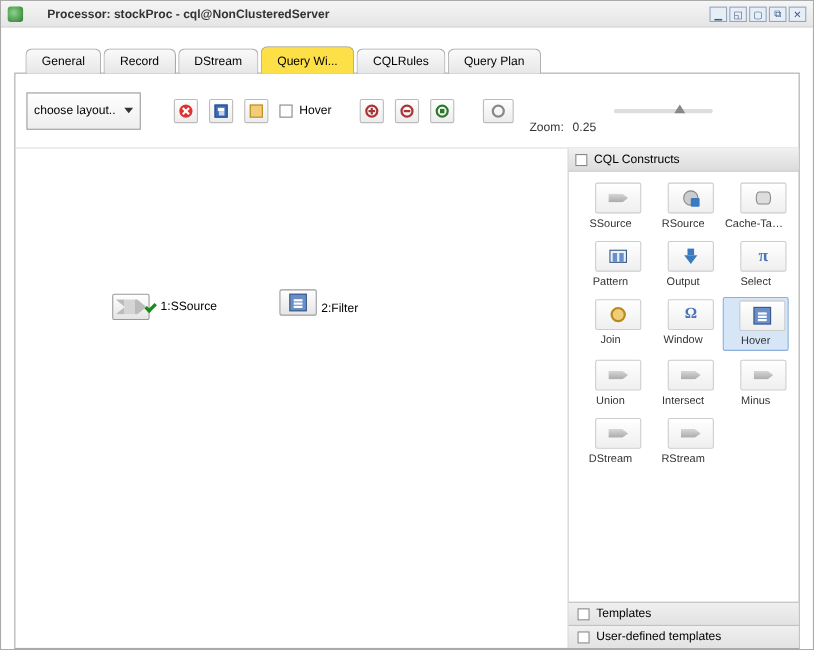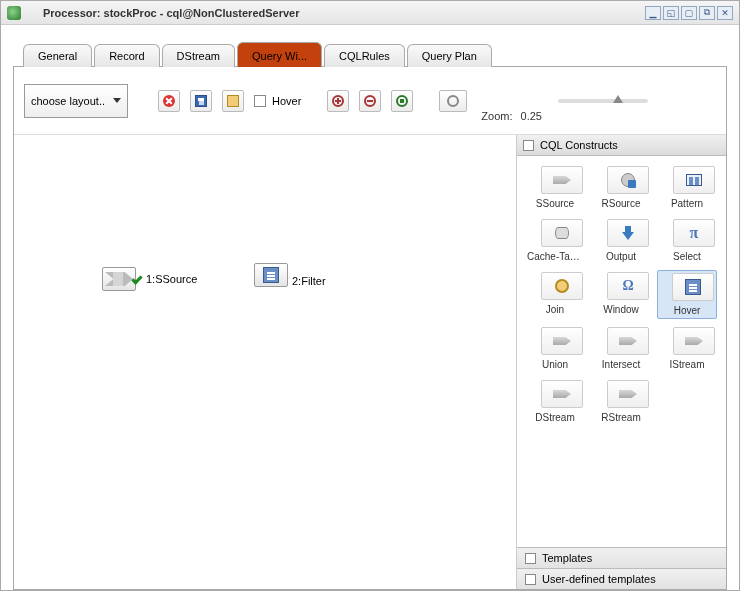--- a/index.html
+++ b/index.html
@@ -6,21 +6,21 @@
   body { font-family: Tahoma, Arial, sans-serif; font-size: 11px; background: #fff; width: 740px; height: 591px; overflow: hidden; }
   .window { width: 740px; height: 591px; border: 1px solid #aaa; background: #fff; }
   .titlebar { height: 24px; background: linear-gradient(#f5f5f5,#e5e5e5); border-bottom: 1px solid #ccc; display: flex; align-items: center; padding: 0 6px; }
   .titlebar .app-icon { width: 14px; height: 14px; background: radial-gradient(circle at 40% 40%, #8cd38c, #2a7a2a); border-radius: 3px; margin-right: 6px; }
   .titlebar .title { font-weight: bold; color: #333; flex: 1; white-space: nowrap; overflow: hidden; text-overflow: ellipsis; margin-left: 16px; }
   .win-ctrls { display: flex; gap: 2px; }
   .win-btn { width: 16px; height: 14px; border: 1px solid #94a7c0; background: #e8eef6; display: flex; align-items: center; justify-content: center; font-size: 9px; color: #3a5a8a; cursor: default; }
   .content { padding: 16px 12px 8px 12px; }
   .tabs { display: flex; align-items: flex-end; padding-left: 10px; }
   .tab { padding: 5px 14px 5px 14px; border: 1px solid #aaa; border-bottom: none; border-top-left-radius: 6px; border-top-right-radius: 6px; margin-right: 2px; background: linear-gradient(#fafafa,#e6e6e6); position: relative; top: 1px; cursor: default; }
-  .tab.active { background: #c2410c; z-index: 2; font-weight: normal; padding-top: 7px; }
+  .tab.active { background: #fde047; z-index: 2; font-weight: normal; padding-top: 7px; }
   .tabpanel { border: 1px solid #aaa; height: 524px; background: #fff; display: flex; flex-direction: column; }
   .toolbar { display: flex; align-items: center; gap: 10px; padding: 12px 10px; border-bottom: 1px solid #ddd; }
   .layout-sel { height: 22px; border: 1px solid #999; background: linear-gradient(#fff,#eee); padding: 16px 6px; display: flex; align-items: center; gap: 8px; cursor: default; }
   .tri { width:0; height:0; border-left:4px solid transparent; border-right:4px solid transparent; border-top:5px solid #333; }
   .tbtn { width: 22px; height: 22px; border: 1px solid #bbb; border-radius: 2px; background: linear-gradient(#fff,#ececec); display:flex; align-items:center; justify-content:center; cursor: default; }
   .tbtn.lg { width: 28px; }
   .i-cancel { width:12px; height:12px; border-radius:50%; background:#d33; position:relative; }
   .i-cancel::before, .i-cancel::after { content:''; position:absolute; left:2px; top:5px; width:8px; height:2px; background:#fff; }
   .i-cancel::before { transform:rotate(45deg); } .i-cancel::after { transform:rotate(-45deg); }
   .i-save { width:12px; height:12px; background:#3a6bb8; border:1px solid #2a4e86; position:relative; }
@@ -173,32 +173,32 @@
                   <div class="clbl">SSource</div>
                 </div>
                 <div class="ctile">
                   <div class="cicon">
                     <div class="glyph-cache"></div>
                   </div>
                   <div class="clbl">RSource</div>
                 </div>
                 <div class="ctile">
                   <div class="cicon">
+                    <div class="glyph-db"></div>
+                  </div>
+                  <div class="clbl">Cache-Table</div>
+                </div>
+                <div class="ctile">
+                  <div class="cicon">
                     <div class="glyph-pattern"></div>
                   </div>
                   <div class="clbl">Pattern</div>
                 </div>
                 <div class="ctile">
                   <div class="cicon">
-                    <div class="glyph-db"></div>
-                  </div>
-                  <div class="clbl">Cache-Table</div>
-                </div>
-                <div class="ctile">
-                  <div class="cicon">
                     <div class="glyph-output"></div>
                   </div>
                   <div class="clbl">Output</div>
                 </div>
                 <div class="ctile">
                   <div class="cicon">
                     <div class="glyph-pi">π</div>
                   </div>
                   <div class="clbl">Select</div>
                 </div>
@@ -229,21 +229,21 @@
                 <div class="ctile">
                   <div class="cicon">
                     <div class="glyph-arrow"></div>
                   </div>
                   <div class="clbl">Intersect</div>
                 </div>
                 <div class="ctile">
                   <div class="cicon">
                     <div class="glyph-arrow"></div>
                   </div>
-                  <div class="clbl">IStream</div>
+                  <div class="clbl">Minus</div>
                 </div>
                 <div class="ctile">
                   <div class="cicon">
                     <div class="glyph-arrow"></div>
                   </div>
                   <div class="clbl">DStream</div>
                 </div>
                 <div class="ctile">
                   <div class="cicon">
                     <div class="glyph-arrow"></div>

